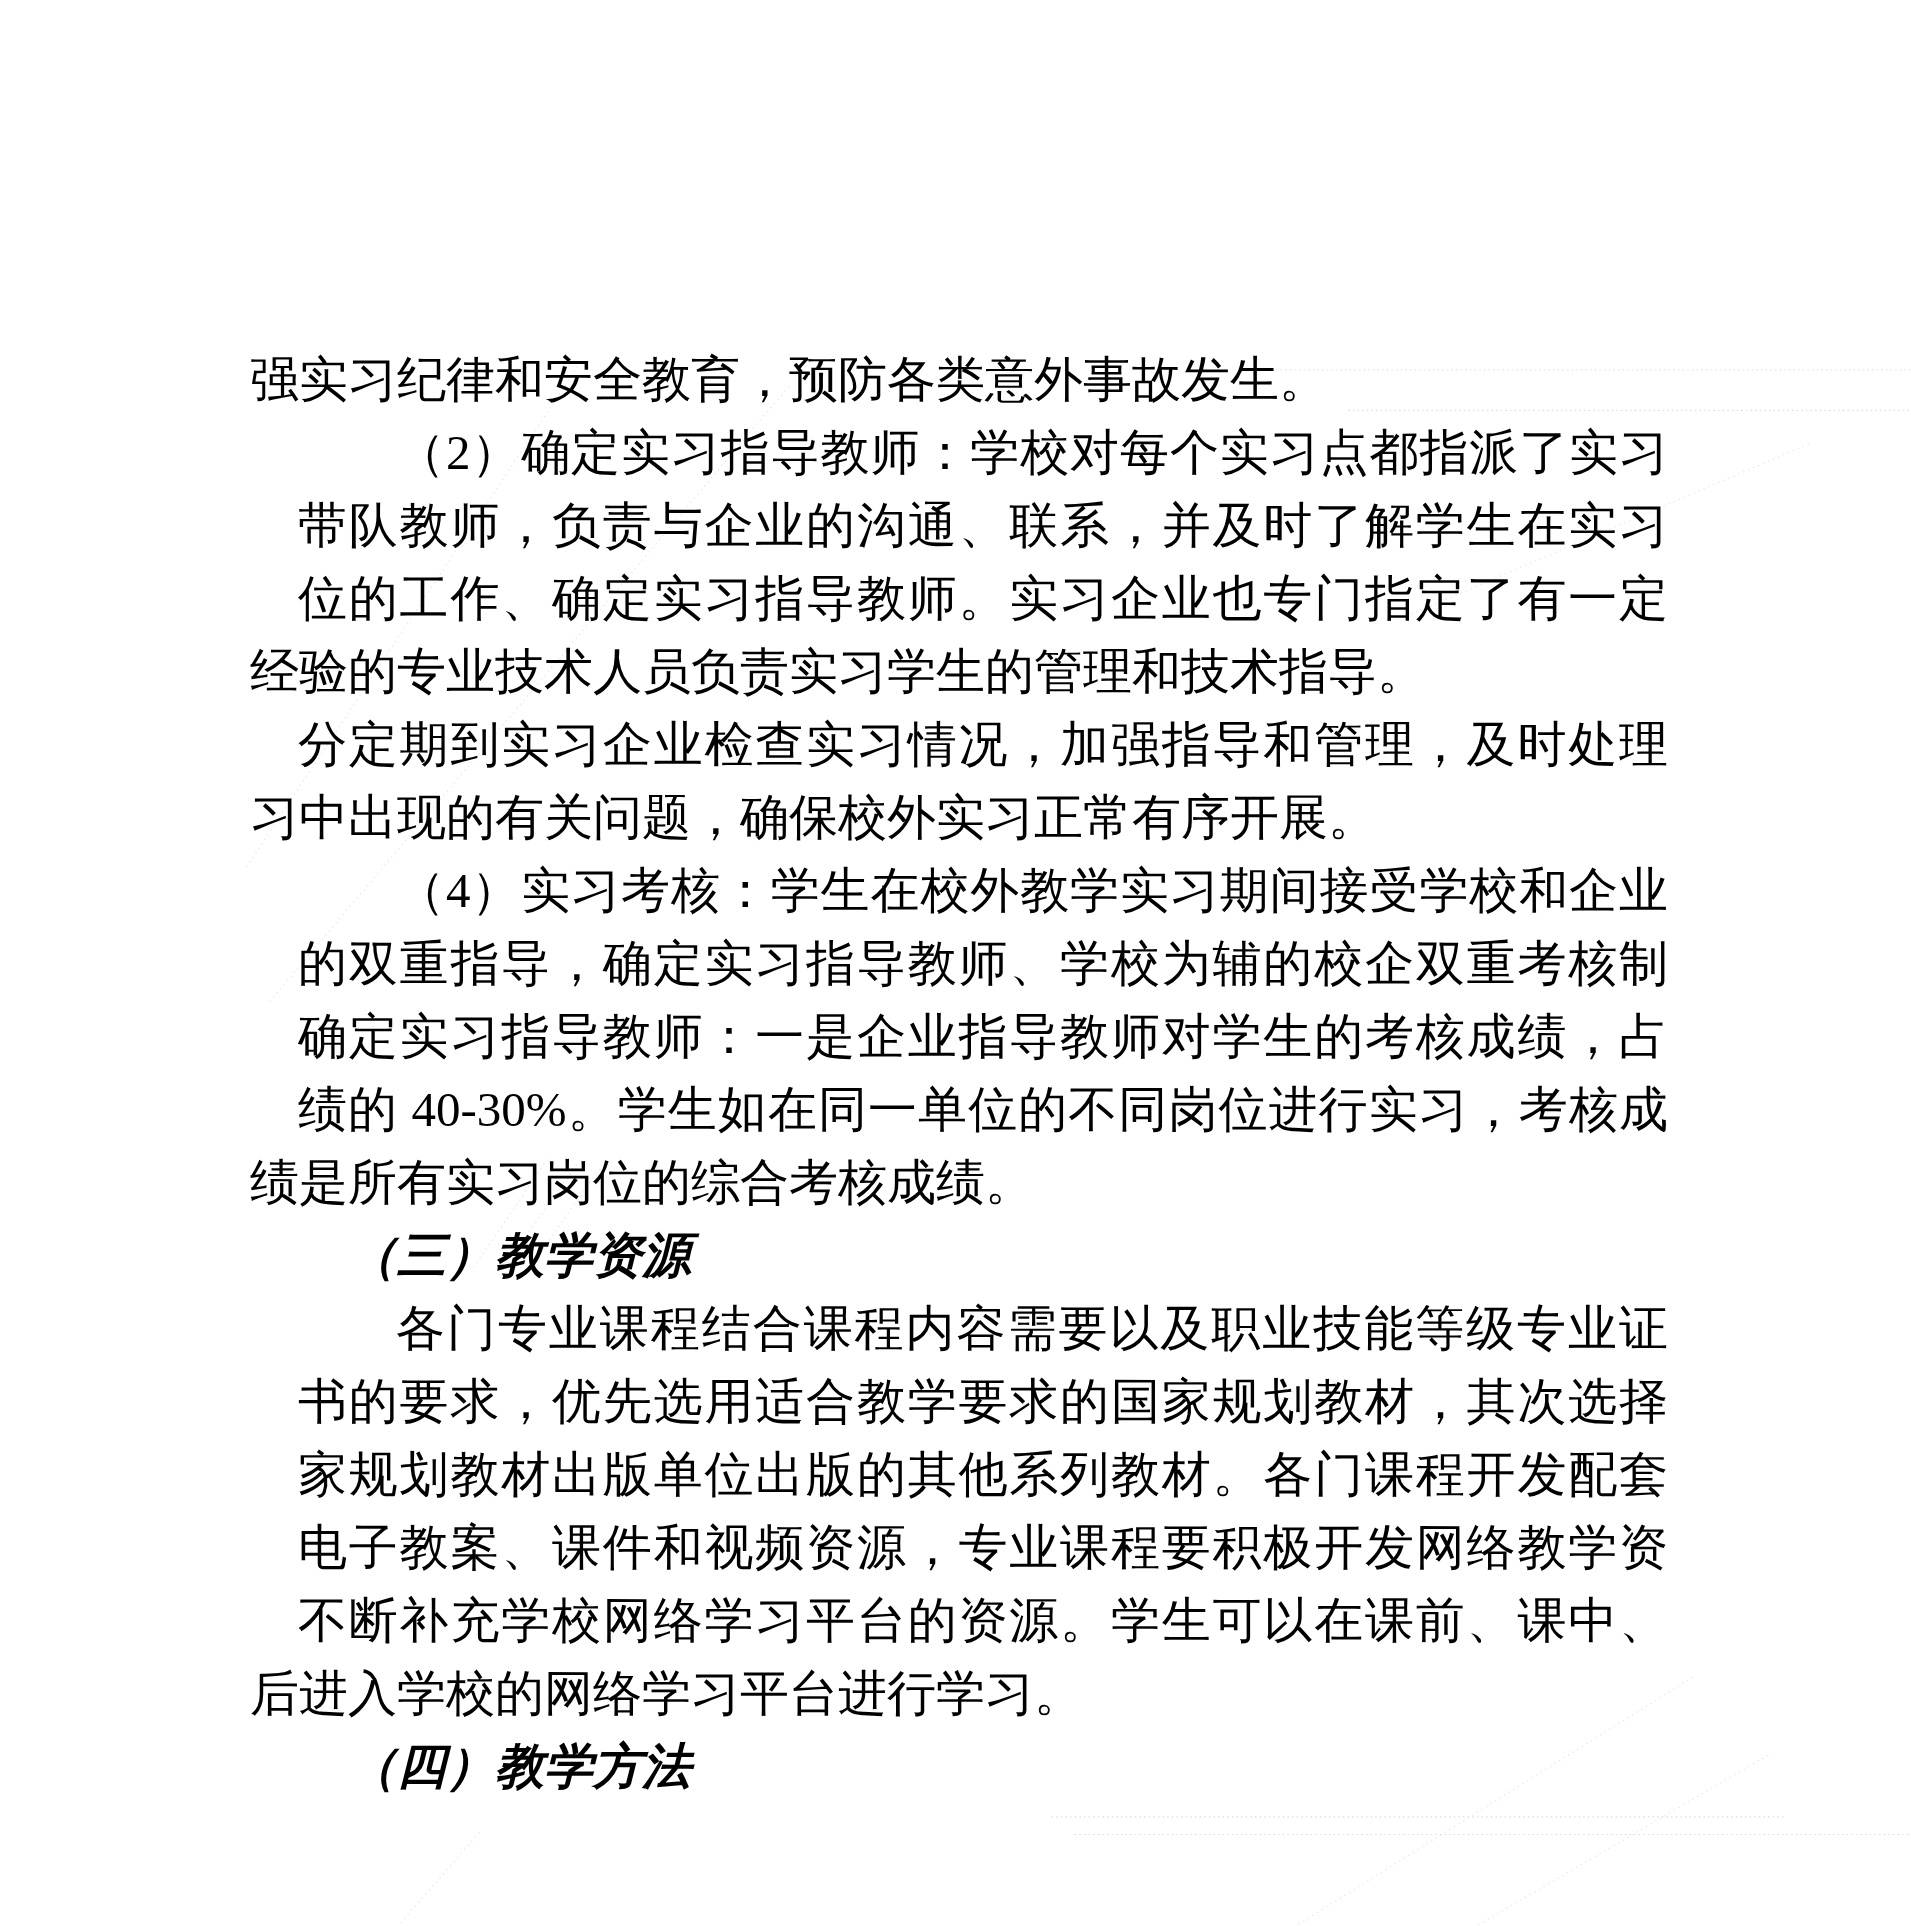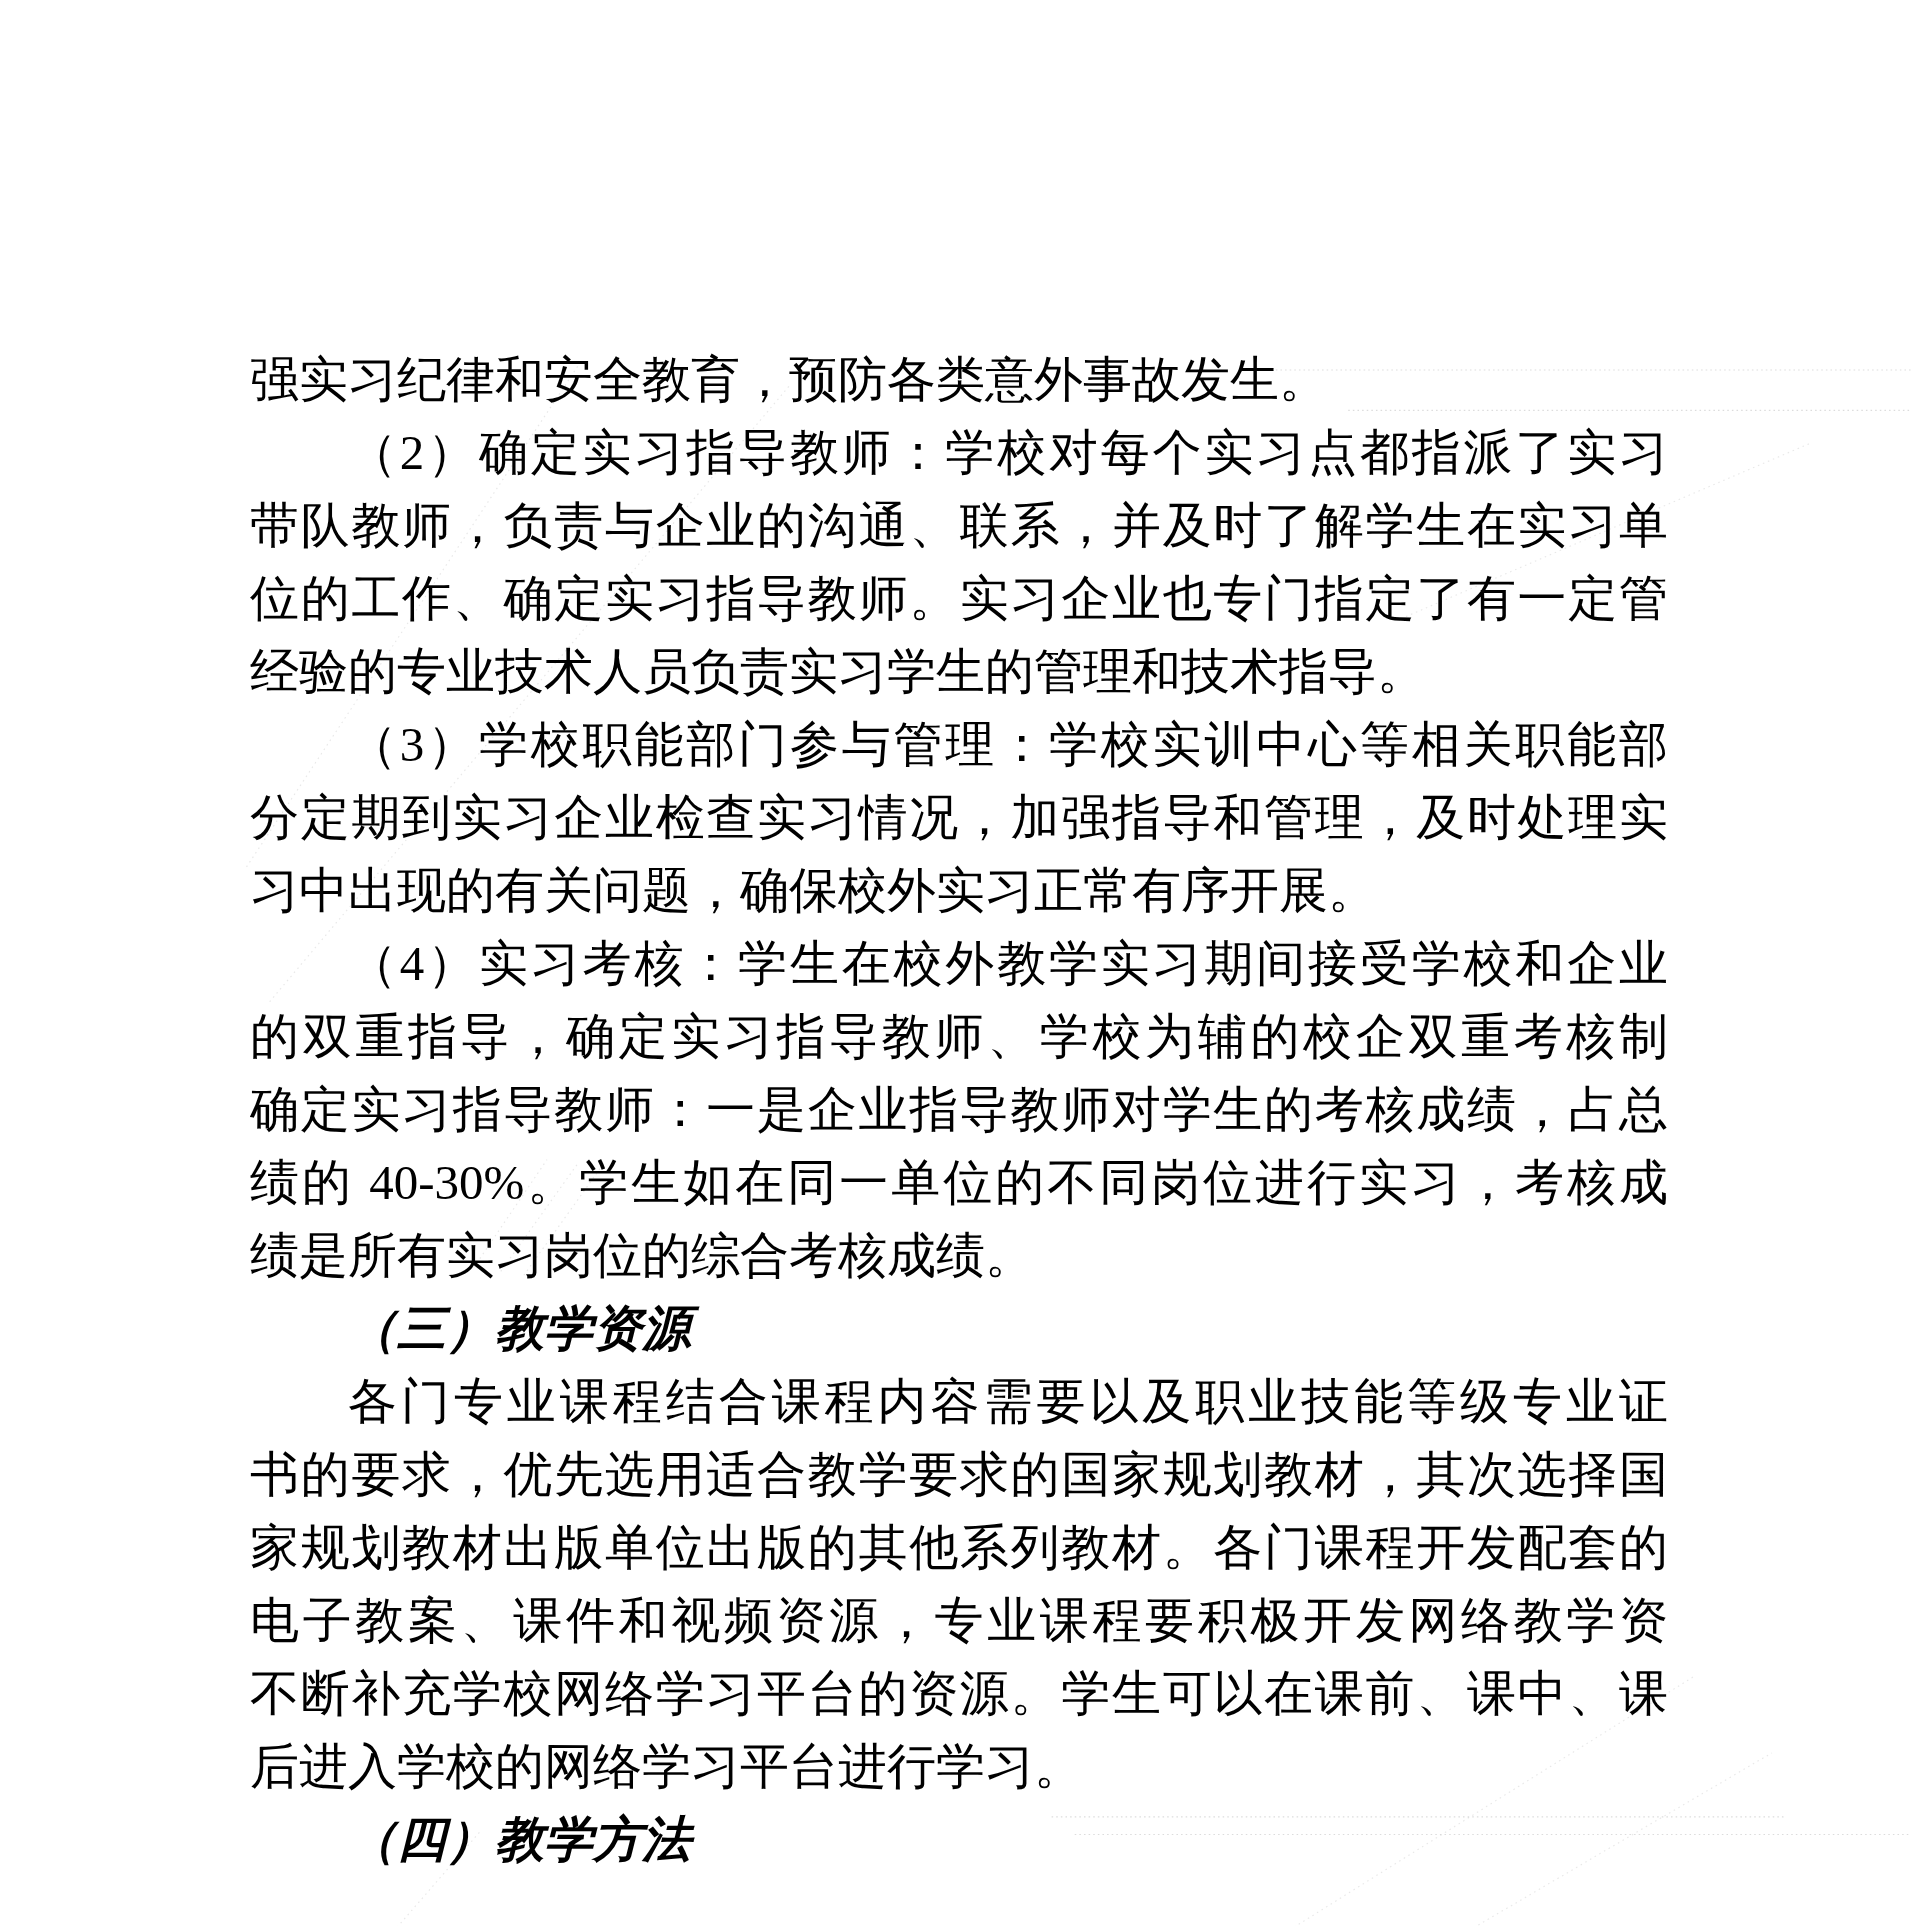--- a/index.html
+++ b/index.html
@@ -42,20 +42,21 @@
   }
   .line {
     height: 73px;
     overflow: hidden;
     word-break: break-all;
     text-align: justify;
     text-justify: inter-character;
   }
   .line.full {
     text-align-last: justify;
+    margin-left: 48px;
   }
   .line.end {
     text-align: center;
     text-align-last: left;
   }
   .line.indent {
     text-indent: 2em;
   }
   .line.heading {
     font-style: italic;
@@ -92,21 +93,20 @@
       <line x1="500" y1="6790" x2="1100" y2="6790"></line>
     </g>
   </svg>
 
   <div class="content">
     <div class="line end">强实习纪律和安全教育，预防各类意外事故发生。</div>
     <div class="line full indent">（2）确定实习指导教师：学校对每个实习点都指派了实习</div>
     <div class="line full">带队教师，负责与企业的沟通、联系，并及时了解学生在实习单</div>
     <div class="line full">位的工作、确定实习指导教师。实习企业也专门指定了有一定管理</div>
     <div class="line end">经验的专业技术人员负责实习学生的管理和技术指导。</div>
-    <div class="line full indent">（3）学校职能部门参与管理：学校实训中心等相关职能部</div>
     <div class="line full">分定期到实习企业检查实习情况，加强指导和管理，及时处理实</div>
     <div class="line end">习中出现的有关问题，确保校外实习正常有序开展。</div>
     <div class="line full indent">（4）实习考核：学生在校外教学实习期间接受学校和企业</div>
     <div class="line full">的双重指导，确定实习指导教师、学校为辅的校企双重考核制度。</div>
     <div class="line full">确定实习指导教师：一是企业指导教师对学生的考核成绩，占总</div>
     <div class="line full">绩的 40-30%。学生如在同一单位的不同岗位进行实习，考核成</div>
     <div class="line end">绩是所有实习岗位的综合考核成绩。</div>
     <div class="line end indent heading">（三）教学资源</div>
     <div class="line full indent">各门专业课程结合课程内容需要以及职业技能等级专业证</div>
     <div class="line full">书的要求，优先选用适合教学要求的国家规划教材，其次选择国</div>

